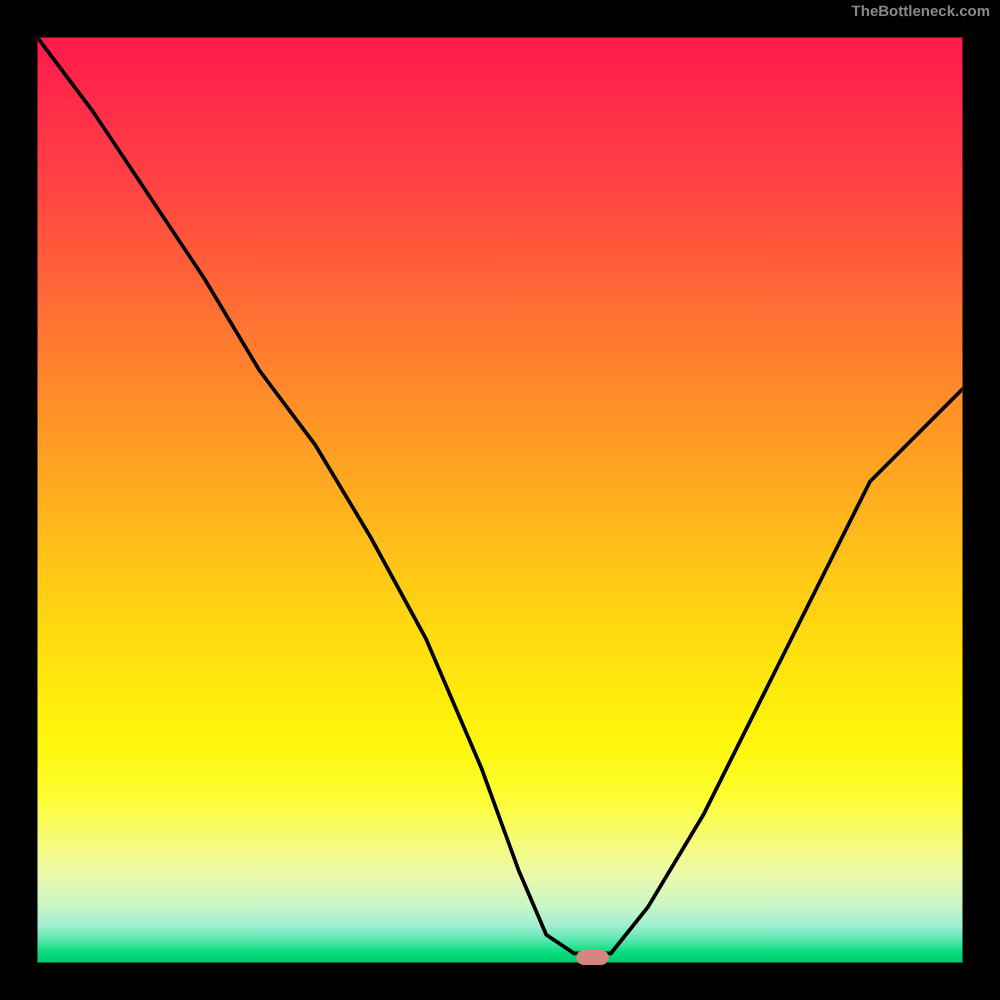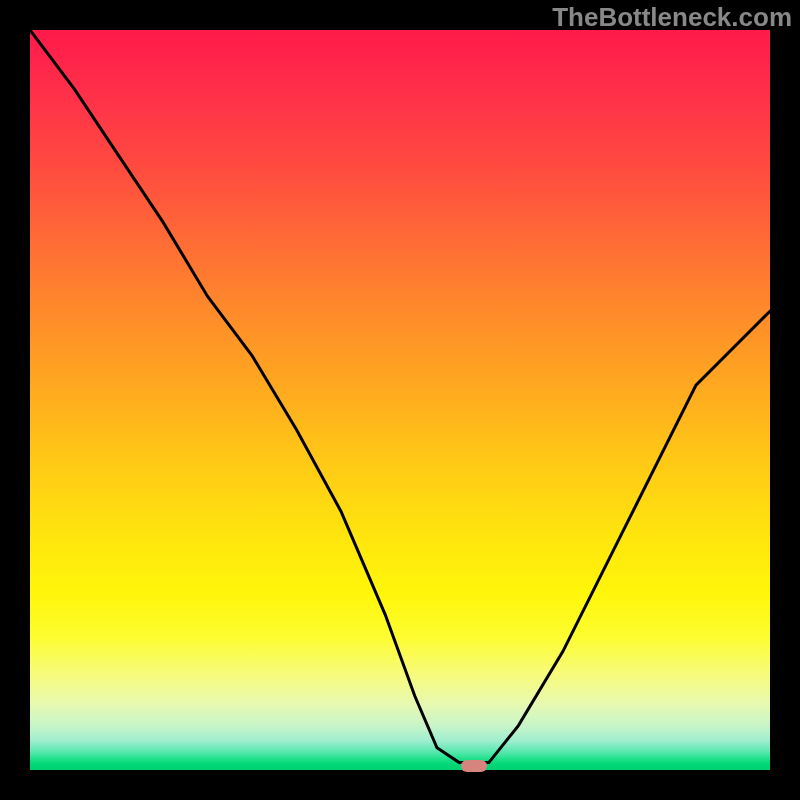--- a/index.html
+++ b/index.html
@@ -10,21 +10,21 @@
     background: #000;
     position: relative;
     overflow: hidden;
   }
   .watermark {
     position: absolute;
     top: 2px;
     right: 8px;
     color: #888;
     font-family: Arial, sans-serif;
-    font-size: 26px;
+    font-size: 12px;
     font-weight: bold;
     z-index: 10;
   }
   .plot-area {
     position: absolute;
     left: 30px;
     top: 30px;
     width: 740px;
     height: 740px;
   }

